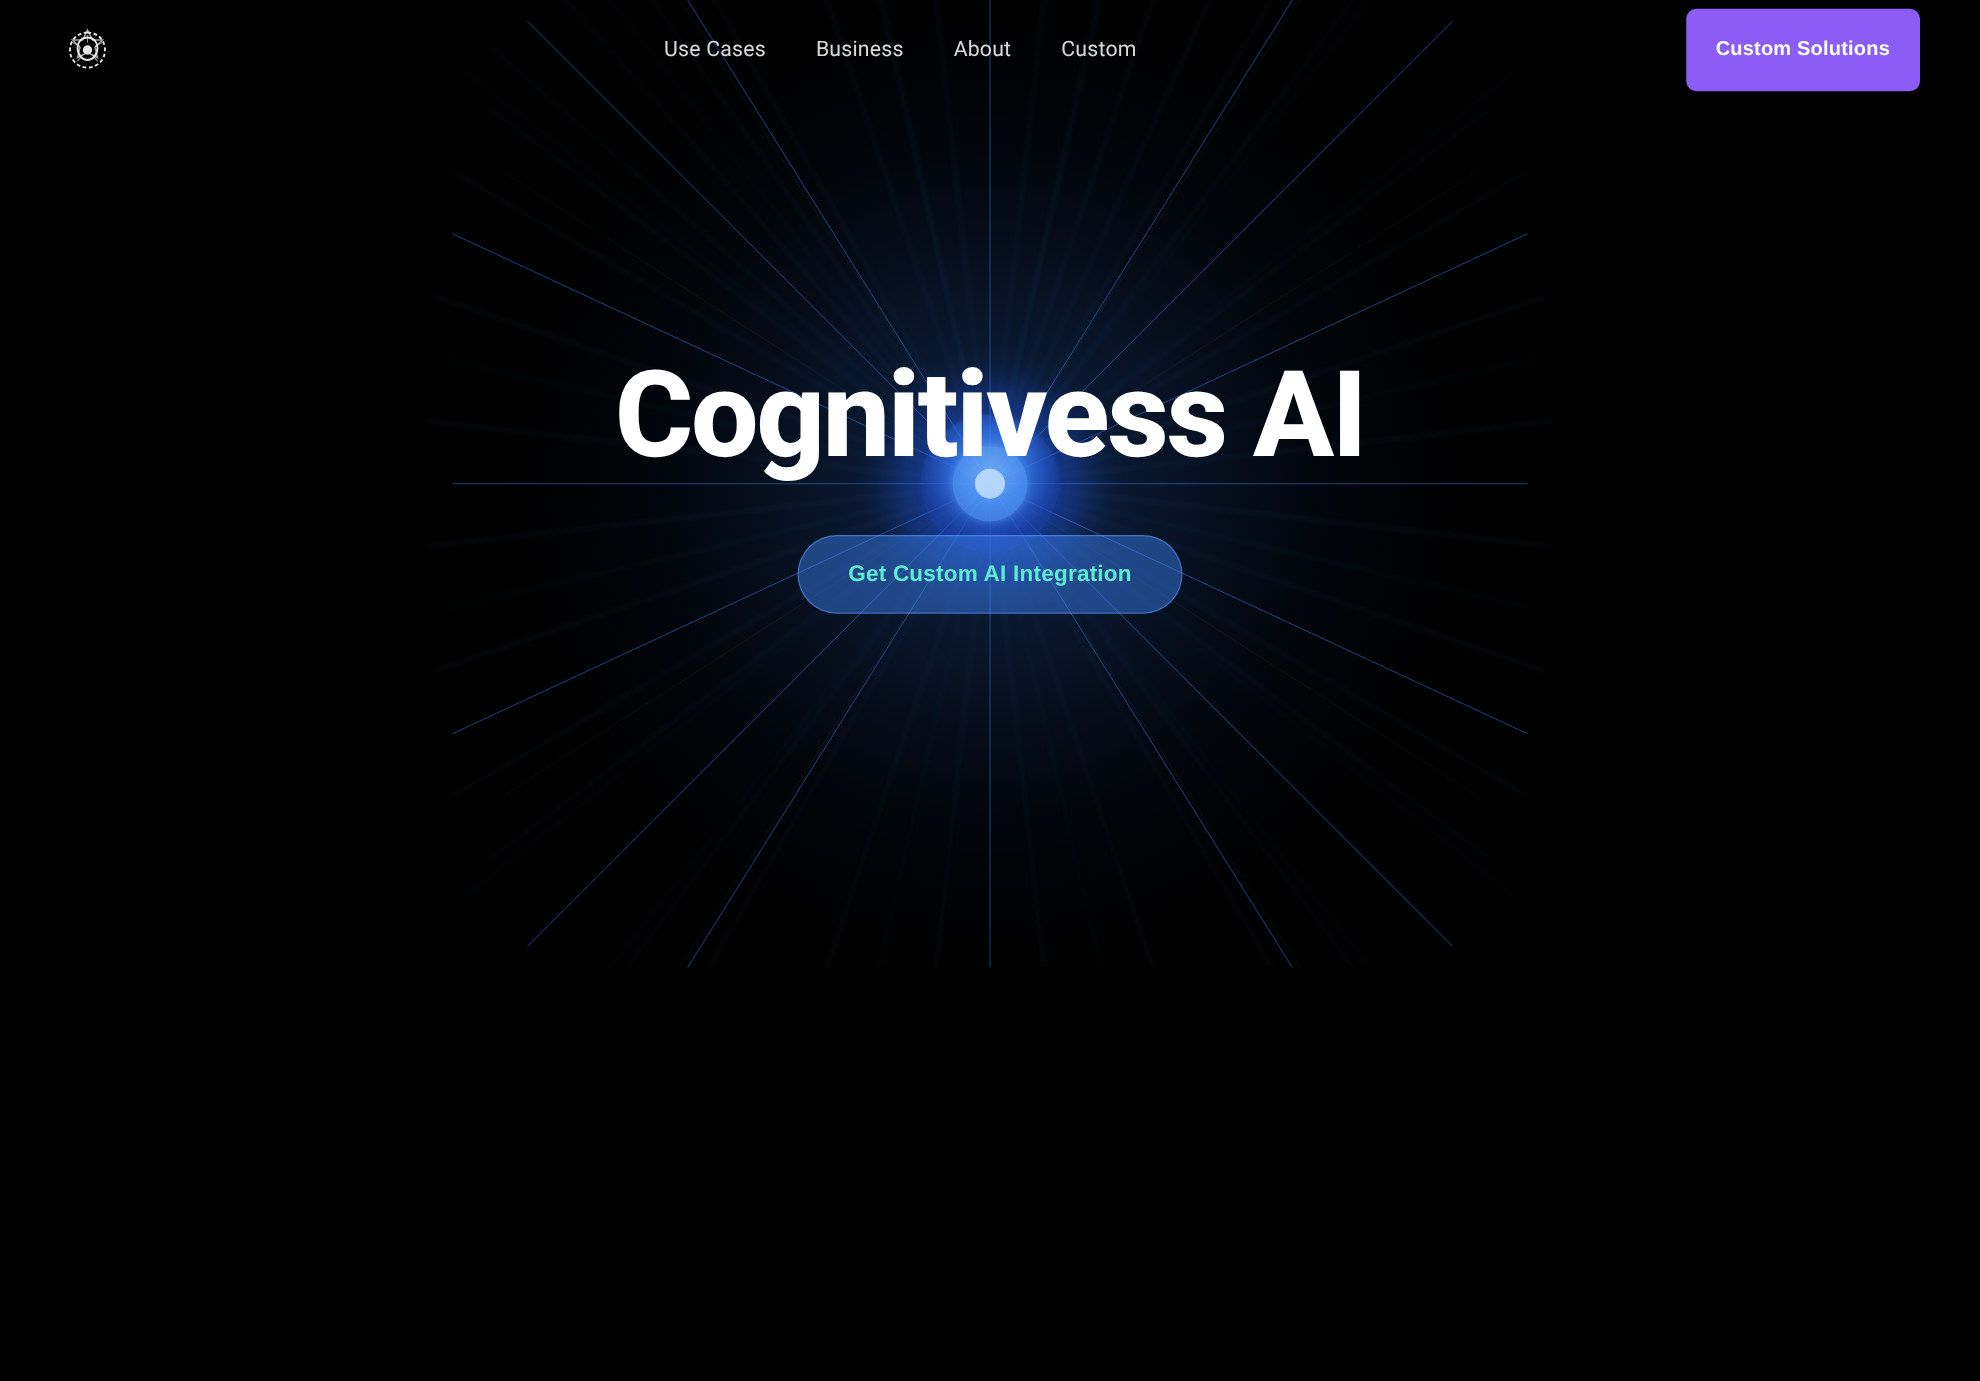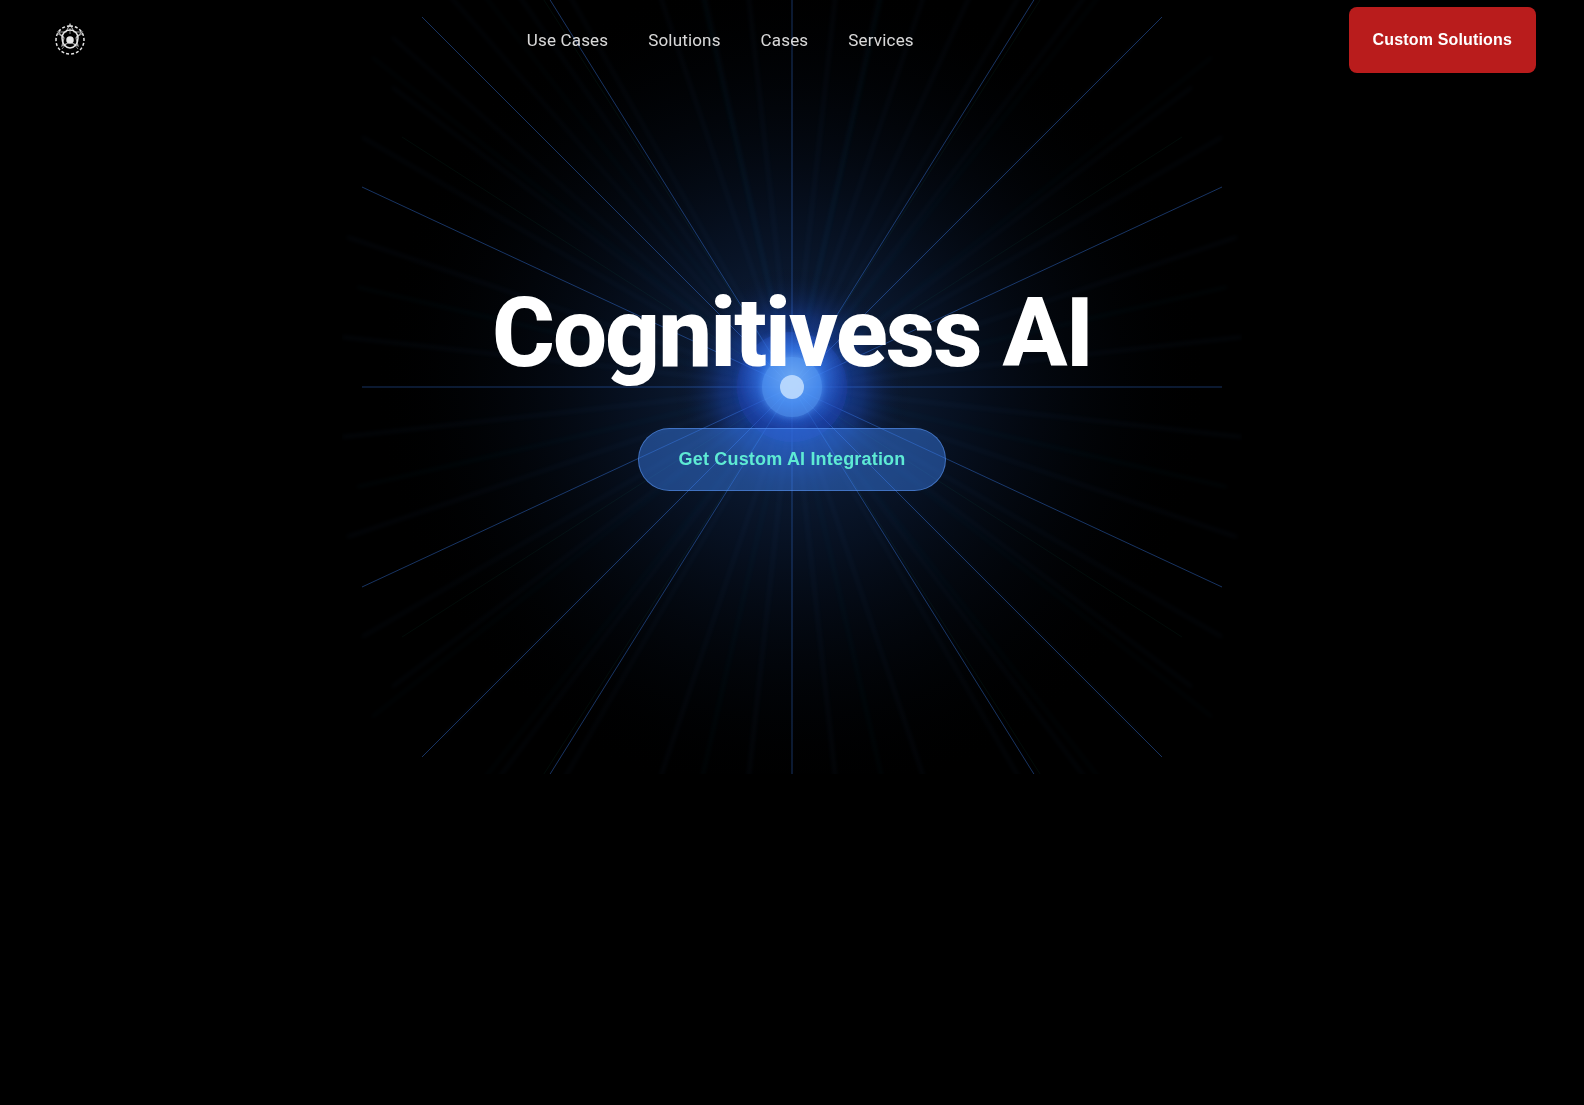--- a/index.html
+++ b/index.html
@@ -51,21 +51,21 @@
 
     .nav-links a {
       color: rgba(255,255,255,0.85);
       text-decoration: none;
       font-size: 17px;
       font-weight: 400;
       letter-spacing: 0.01em;
     }
 
     .nav-cta {
-      background: #b91c1c;
+      background: #8b5cf6;
       color: #fff;
       border: none;
       border-radius: 8px;
       padding: 24px 24px;
       font-size: 16px;
       font-weight: 600;
       cursor: pointer;
       letter-spacing: 0.01em;
     }
 
@@ -165,27 +165,27 @@
         <path d="M22 16 L22 10 M28 19 L34 16 M26 26 L30 31 M18 26 L14 31 M16 19 L10 16" stroke-width="1" opacity="0.6"></path>
       </g>
     </svg>
   </div>
 
   <ul class="nav-links">
     <li>
       <a href="#">Use Cases</a>
     </li>
     <li>
-      <a href="#">Solutions</a>
+      <a href="#">Business</a>
     </li>
     <li>
-      <a href="#">Cases</a>
+      <a href="#">About</a>
     </li>
     <li>
-      <a href="#">Services</a>
+      <a href="#">Custom</a>
     </li>
   </ul>
 
   <button class="nav-cta">Custom Solutions</button>
 </nav>
 
 <section class="hero">
 
   <svg class="hero-bg" viewBox="0 0 900 900" xmlns="http://www.w3.org/2000/svg">
     <defs>

